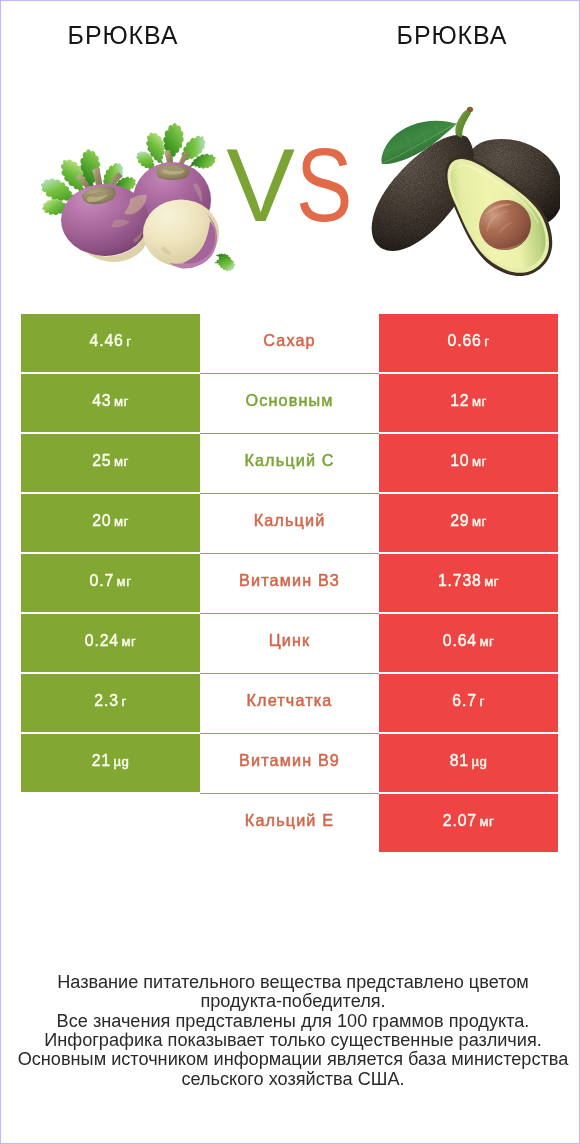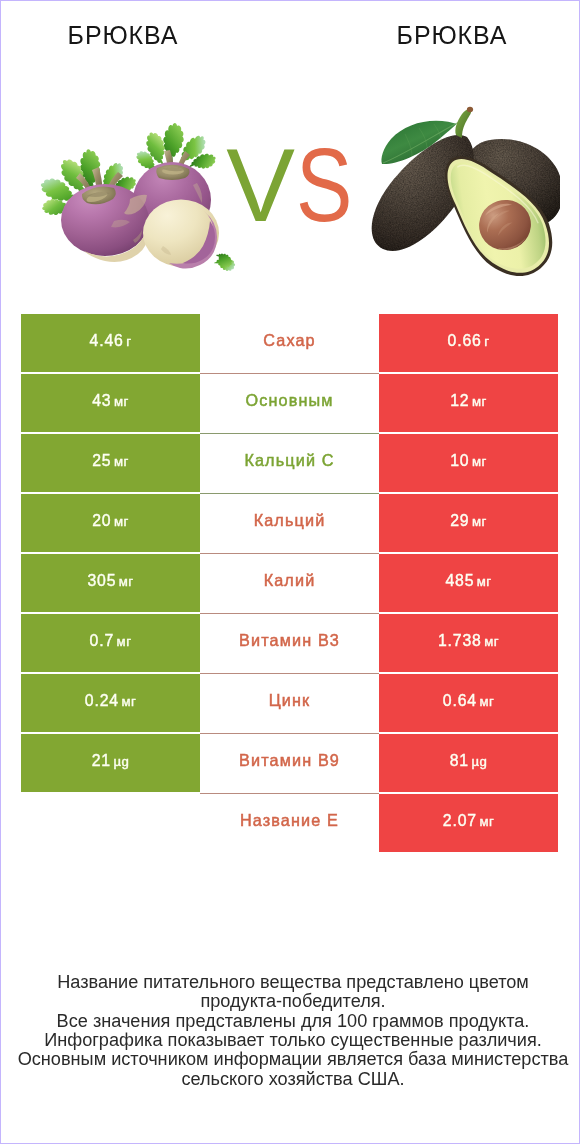--- a/index.html
+++ b/index.html
@@ -312,32 +312,20 @@
         <div class="cell c-mid">
           <span class="lbl o">Кальций</span>
         </div>
         <div class="cell c-right orange">
           <span class="val">29<span class="u">мг</span></span>
         </div>
         <div class="sep" style="background: rgb(185, 139, 127);"></div>
       </div>
       <div class="row">
         <div class="cell c-left green">
-          <span class="val">305<span class="u">мг</span></span>
-        </div>
-        <div class="cell c-mid">
-          <span class="lbl o">Калий</span>
-        </div>
-        <div class="cell c-right orange">
-          <span class="val">485<span class="u">мг</span></span>
-        </div>
-        <div class="sep" style="background: rgb(185, 139, 127);"></div>
-      </div>
-      <div class="row">
-        <div class="cell c-left green">
           <span class="val">0.7<span class="u">мг</span></span>
         </div>
         <div class="cell c-mid">
           <span class="lbl o">Витамин B3</span>
         </div>
         <div class="cell c-right orange">
           <span class="val">1.738<span class="u">мг</span></span>
         </div>
         <div class="sep" style="background: rgb(185, 139, 127);"></div>
       </div>
@@ -348,33 +336,45 @@
         <div class="cell c-mid">
           <span class="lbl o">Цинк</span>
         </div>
         <div class="cell c-right orange">
           <span class="val">0.64<span class="u">мг</span></span>
         </div>
         <div class="sep" style="background: rgb(185, 139, 127);"></div>
       </div>
       <div class="row">
         <div class="cell c-left green">
+          <span class="val">2.3<span class="u">г</span></span>
+        </div>
+        <div class="cell c-mid">
+          <span class="lbl o">Клетчатка</span>
+        </div>
+        <div class="cell c-right orange">
+          <span class="val">6.7<span class="u">г</span></span>
+        </div>
+        <div class="sep" style="background: rgb(185, 139, 127);"></div>
+      </div>
+      <div class="row">
+        <div class="cell c-left green">
           <span class="val">21<span class="u">µg</span></span>
         </div>
         <div class="cell c-mid">
           <span class="lbl o">Витамин B9</span>
         </div>
         <div class="cell c-right orange">
           <span class="val">81<span class="u">µg</span></span>
         </div>
         <div class="sep" style="background: rgb(185, 139, 127);"></div>
       </div>
       <div class="row">
         <div class="cell c-mid">
-          <span class="lbl o">Название E</span>
+          <span class="lbl o">Кальций E</span>
         </div>
         <div class="cell c-right orange">
           <span class="val">2.07<span class="u">мг</span></span>
         </div>
       </div>
     </div>
 
   <div class="foot" id="foot">
       <p>Название питательного вещества представлено цветом</p>
       <p>продукта-победителя.</p>

